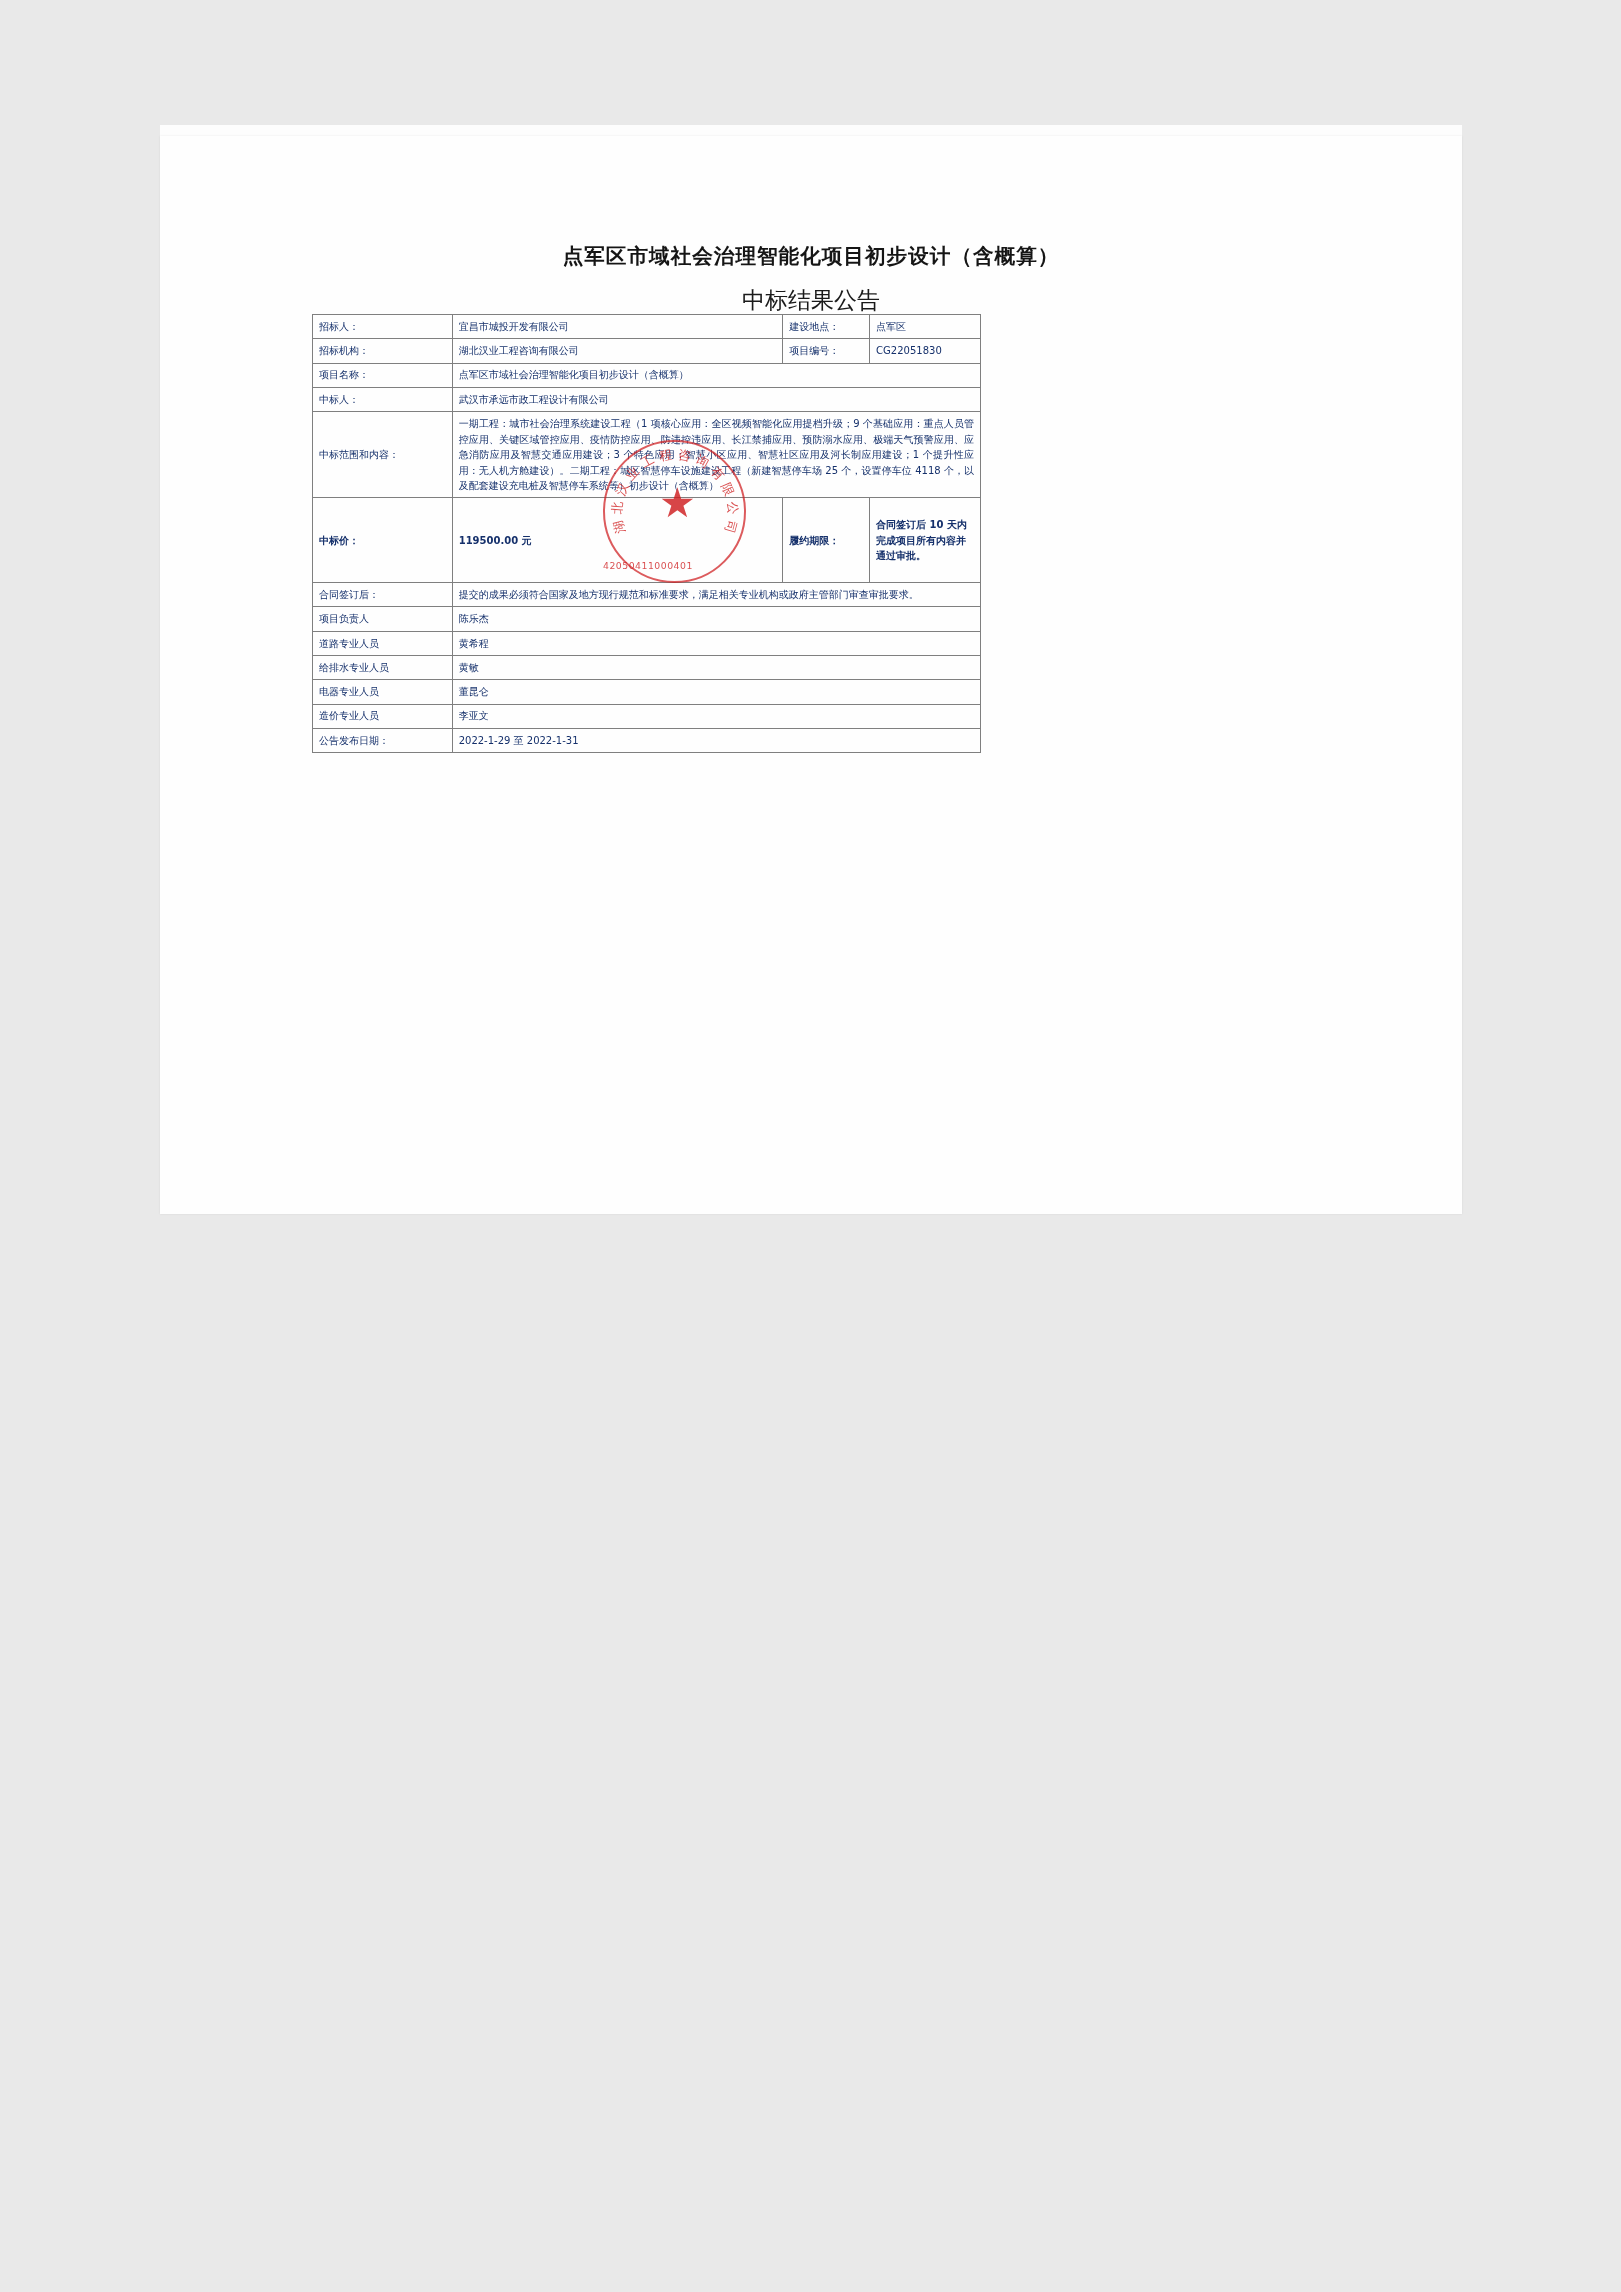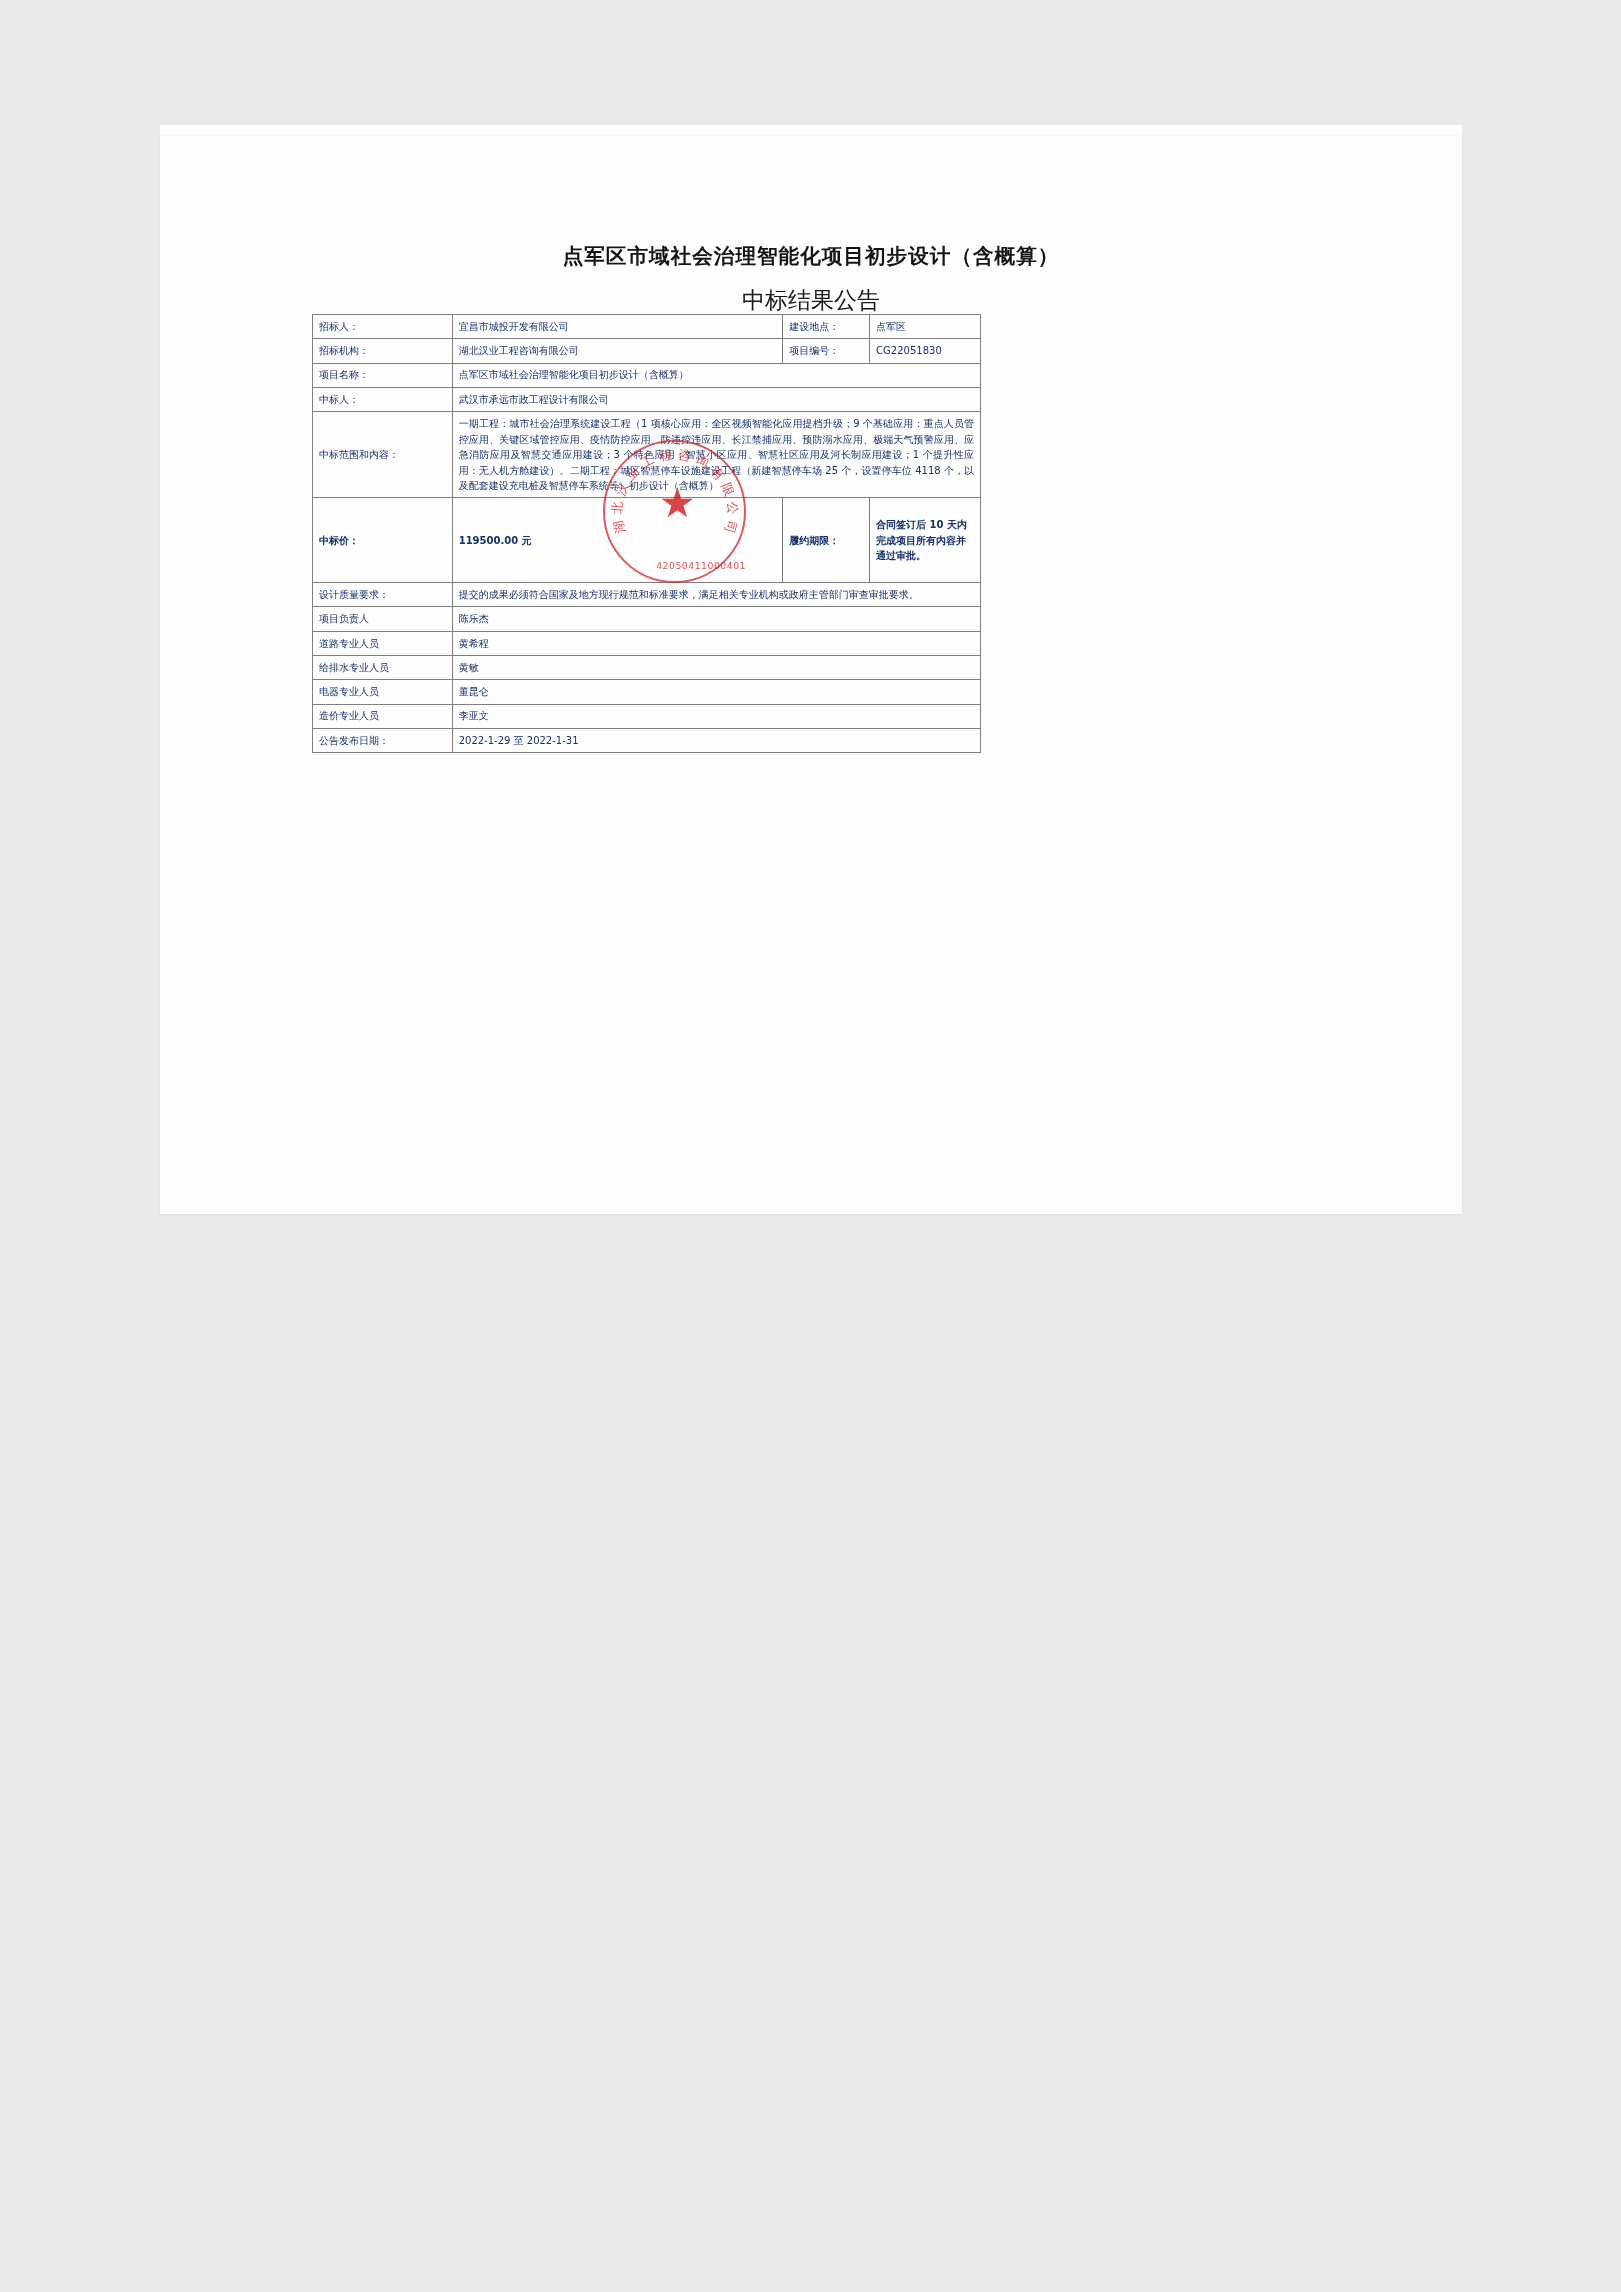--- a/index.html
+++ b/index.html
@@ -141,21 +141,21 @@
     color: rgba(206,28,30,0.78);
     font-family: "DejaVu Sans", sans-serif;
     transform-origin: 0 0;
     white-space: nowrap;
   }
   .seal-code {
     position: absolute;
     left: 0;
     bottom: 17.6px;
     width: 143px;
-    text-align: right;
+    text-align: left;
     font-size: 9.3px;
     color: rgba(206,28,30,0.78);
     font-family: "DejaVu Sans", sans-serif;
     letter-spacing: 0.5px;
   }
 </style>
 </head>
 <body>
 
 <div class="page-bg"></div>
@@ -191,21 +191,21 @@
           <td class="lbl">中标范围和内容：</td>
           <td class="val scope" colspan="3">一期工程：城市社会治理系统建设工程（1 项核心应用：全区视频智能化应用提档升级；9 个基础应用：重点人员管控应用、关键区域管控应用、疫情防控应用、防违控违应用、长江禁捕应用、预防溺水应用、极端天气预警应用、应急消防应用及智慧交通应用建设；3 个特色应用：智慧小区应用、智慧社区应用及河长制应用建设；1 个提升性应用：无人机方舱建设）。二期工程：城区智慧停车设施建设工程（新建智慧停车场 25 个，设置停车位 4118 个，以及配套建设充电桩及智慧停车系统等）初步设计（含概算）</td>
         </tr>
         <tr>
           <td class="lbl tall">中标价：</td>
           <td class="val tall num">119500.00 元</td>
           <td class="lbl2 tall">履约期限：</td>
           <td class="val2 tall">合同签订后 10 天内完成项目所有内容并通过审批。</td>
         </tr>
         <tr>
-          <td class="lbl">设计质量要求：</td>
+          <td class="lbl">合同签订后：</td>
           <td class="val scope" colspan="3">提交的成果必须符合国家及地方现行规范和标准要求，满足相关专业机构或政府主管部门审查审批要求。</td>
         </tr>
         <tr>
           <td class="lbl">项目负责人</td>
           <td class="val" colspan="3">陈乐杰</td>
         </tr>
         <tr>
           <td class="lbl">道路专业人员</td>
           <td class="val" colspan="3">黄希程</td>
         </tr>

